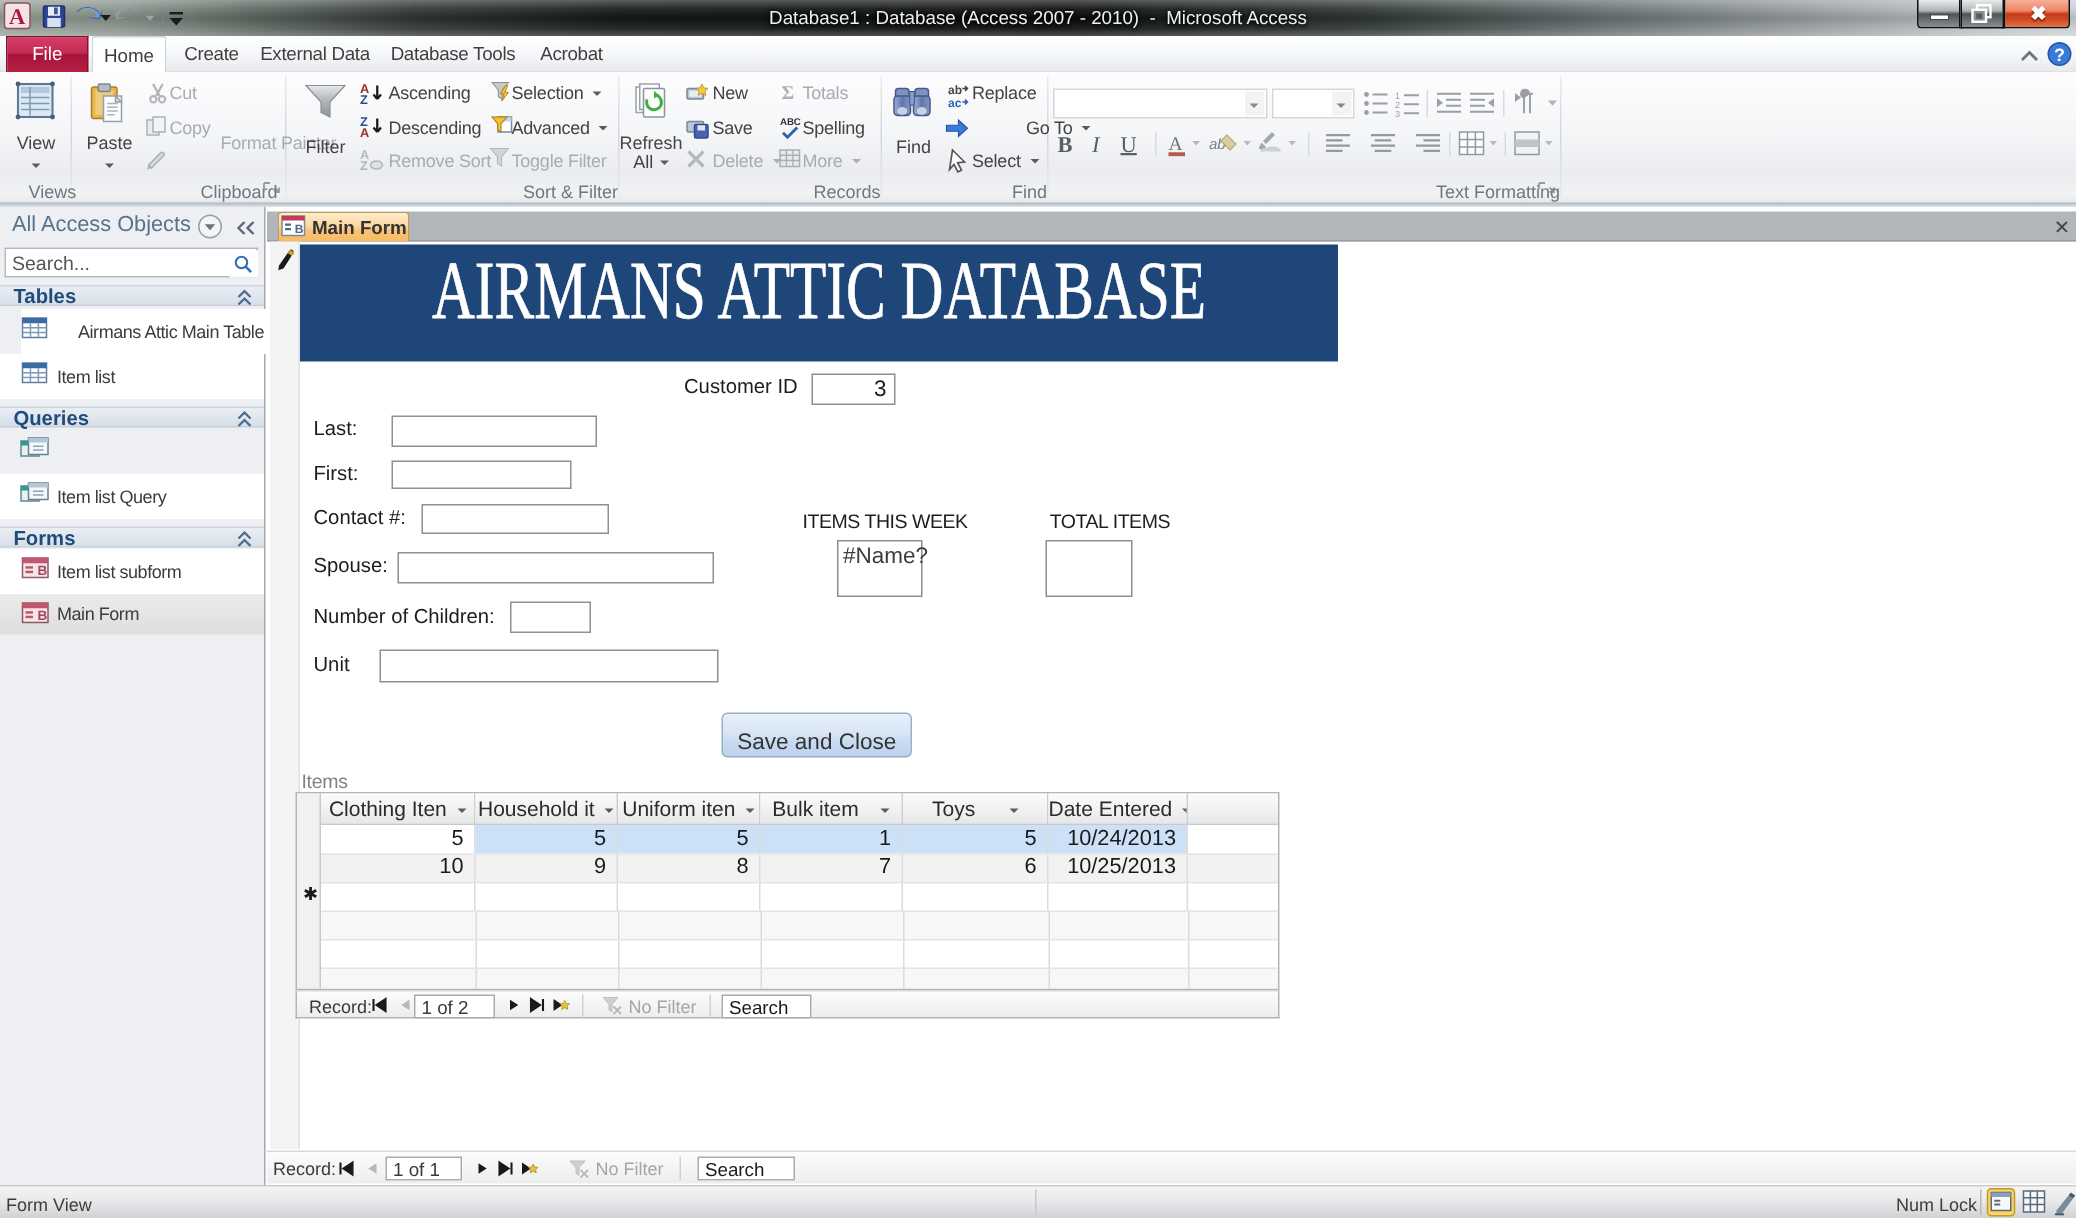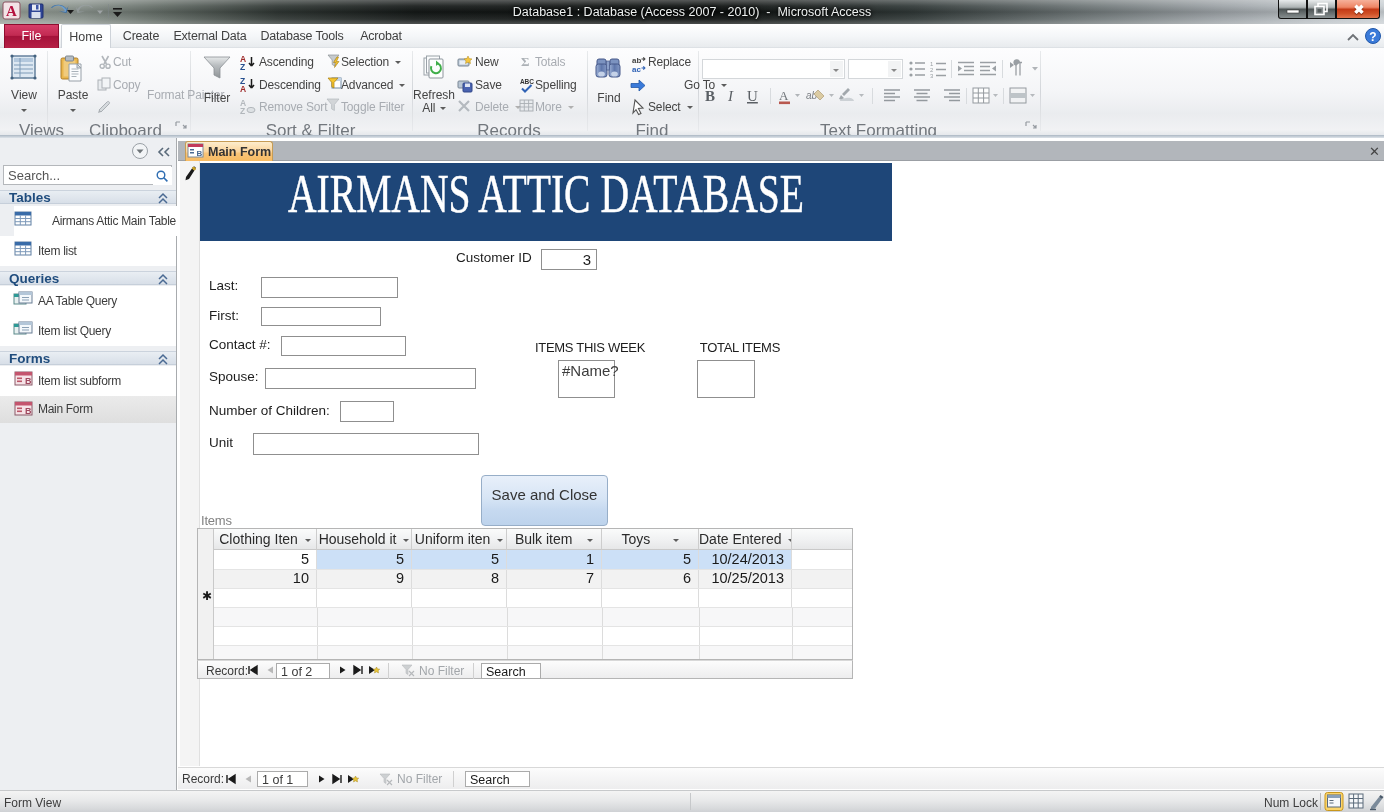--- a/index.html
+++ b/index.html
@@ -19,21 +19,21 @@
 #tabrow{position:absolute;left:0;top:24px;width:1384px;height:24px;
  background:linear-gradient(180deg,#ffffff 0%,#f4f6f8 55%,#e8ebee 100%);border-bottom:1px solid #dde1e5;}
 #filetab{position:absolute;left:4px;top:0;width:55px;height:24px;background:linear-gradient(180deg,#d63e68 0%,#c22a52 45%,#a5123a 50%,#b62045 100%);border:1px solid #8e0e2f;border-bottom:none;color:#fff;font-size:12.5px;text-align:center;line-height:23px;}
 .rtab{position:absolute;top:0;height:24px;font-size:12.5px;letter-spacing:-.2px;color:#3f3f3f;text-align:center;line-height:25px;}
 #hometab{position:absolute;left:61px;top:0;width:50px;height:25px;background:#fdfefe;border:1px solid #ced3d9;border-bottom:none;border-radius:2px 2px 0 0;color:#3f3f3f;font-size:12.5px;text-align:center;line-height:24px;}
 
 #ribbon{position:absolute;left:0;top:48px;width:1384px;height:88px;
  background:linear-gradient(180deg,#fdfdfe 0%,#f4f5f7 50%,#eaecef 75%,#f1f2f4 93%,#e3e6ea 100%);}
 #ribbonedge{position:absolute;left:0;top:135px;width:1384px;height:3px;background:linear-gradient(180deg,#aab6c2,#dee4ea);}
 .gsep{position:absolute;top:3px;height:80px;width:1px;background:linear-gradient(180deg,#e8eaec,#d3d6da 50%,#e8eaec);}
-.glabel{position:absolute;top:73px;font-size:17px;color:#72777d;text-align:center;padding-left:19px;}
+.glabel{position:absolute;top:73px;font-size:12px;color:#72777d;text-align:right;padding-left:19px;}
 .sbt{position:absolute;font-size:12px;letter-spacing:-.15px;color:#444;white-space:nowrap;}
 .sbt.dis{color:#a8acb2;}
 .bigtxt{position:absolute;font-size:12px;color:#444;text-align:center;line-height:13px;}
 .darr{display:inline-block;width:0;height:0;border-left:3px solid transparent;border-right:3px solid transparent;border-top:3px solid #5c5c5c;vertical-align:middle;margin-left:3px;}
 .darr.dis{border-top-color:#b0b0b0;}
 .combo{position:absolute;height:20px;background:#fff;border:1px solid #d4d7da;}
 .combo .ca{position:absolute;right:1px;top:1px;bottom:1px;width:13px;background:#f2f3f4;}
 .combo .ca:after{content:"";position:absolute;left:3px;top:8px;width:0;height:0;border-left:3px solid transparent;border-right:3px solid transparent;border-top:3px solid #888;}
 
 #navpane{position:absolute;left:0;top:138px;width:177px;height:652px;background:#edeff2;border-right:1px solid #a8abae;}
@@ -45,21 +45,21 @@
 
 #docarea{position:absolute;left:178px;top:138px;width:1206px;height:652px;background:#fff;}
 #doctabbar{position:absolute;left:0;top:3px;width:1206px;height:20px;background:#b2b6bb;border-bottom:1px solid #9b9fa4;}
 #mftab{position:absolute;left:7px;top:0px;width:88px;height:20px;background:linear-gradient(180deg,#fdedcd 0%,#fbd49b 50%,#f9c478 60%,#f7bb62 100%);border:1px solid #c69c55;border-bottom:none;border-radius:3px 3px 0 0;font-size:12.5px;font-weight:bold;color:#333;line-height:20px;padding-left:22px;}
 #docx{position:absolute;right:4px;top:3px;color:#444;font-size:13px;}
 #recsel{position:absolute;left:2px;top:23px;width:20px;height:605px;background:#f4f4f4;border-right:1px solid #e0e0e0;}
 #banner{position:absolute;left:22px;top:25px;width:692px;height:78px;background:#1e4678;}
 #banner span{display:block;width:1000px;margin-left:-154px;text-align:center;font-family:"Liberation Serif",serif;font-size:55px;color:#fff;margin-top:-2px;transform:scaleX(.72);transform-origin:50% 50%;white-space:nowrap;line-height:66px;-webkit-text-stroke:.5px #fff;}
 .flabel{position:absolute;font-size:13.5px;color:#1d1d1d;white-space:nowrap;}
 .fbox{position:absolute;background:#fff;border:1px solid #8f8f8f;}
-#savebtn{position:absolute;left:303px;top:337px;width:127px;height:51px;border:1px solid #97aec8;border-radius:4px;background:linear-gradient(180deg,#e8f0fa 0%,#d7e5f5 45%,#c6d9f0 70%,#bdd3ec 100%);font-size:15px;color:#333;text-align:center;line-height:38px;}
+#savebtn{position:absolute;left:303px;top:337px;width:127px;height:30px;border:1px solid #97aec8;border-radius:4px;background:linear-gradient(180deg,#e8f0fa 0%,#d7e5f5 45%,#c6d9f0 70%,#bdd3ec 100%);font-size:15px;color:#333;text-align:center;line-height:38px;}
 #itemslbl{position:absolute;left:23px;top:375px;color:#828282;font-size:13px;letter-spacing:-.2px;}
 
 #grid{position:absolute;left:19px;top:390px;width:656px;height:132px;background:#fff;border:1px solid #b5b5b5;}
 .ghead{position:absolute;left:16px;top:0;height:21px;background:linear-gradient(180deg,#fafbfb 0%,#f0f1f2 55%,#e6e7e8 100%);border-bottom:1px solid #c9c9c9;border-right:1px solid #cdcdcd;font-size:14px;color:#2b2b2b;text-align:center;line-height:20px;white-space:nowrap;overflow:hidden;}
 .gselcol{position:absolute;left:0;top:0;width:16px;height:130px;background:#f1f1f1;border-right:1px solid #c9c9c9;}
 .gcell{position:absolute;height:19px;font-size:14.5px;color:#1a1a1a;text-align:right;padding:1px 7px 0 0;border-right:1px solid #dcdcdc;}
 .grow-line{position:absolute;left:16px;right:0;height:1px;background:#e4e4e4;}
 
 .recnav{position:absolute;background:linear-gradient(180deg,#fcfcfc,#ededee);border-top:1px solid #d8d8d8;font-size:12px;color:#3a3a3a;}
 .rnbox{position:absolute;top:2px;height:16px;background:#fff;border:1px solid #ababab;font-size:12.5px;padding:1px 0 0 4px;}
@@ -380,40 +380,40 @@
   <g transform="translate(176,74)" opacity=".8">
    <path d="M0 0 h4 M0 0 v4 M7 3 l3 3 m0 -3 v3 h-3" stroke="#7e858c" stroke-width="1.2" fill="none"></path>
   </g>
   <g transform="translate(1026,74)" opacity=".8">
    <path d="M0 0 h4 M0 0 v4 M7 3 l3 3 m0 -3 v3 h-3" stroke="#7e858c" stroke-width="1.2" fill="none"></path>
   </g>
  </svg>
 </div>
 <div id="ribbonedge"></div>
 <div id="navpane">
+ <div id="navhead">All Access Objects</div>
  <svg width="45" height="18" style="left:132px;top:6px;">
   <circle cx="8" cy="7" r="7.5" fill="#f2f4f6" stroke="#9aa0a6"></circle>
   <path d="M4.5 5.5 h7 l-3.5 4 z" fill="#6e7478"></path>
   <path d="M31 4 l-4 4 l4 4 M37 4 l-4 4 l4 4" stroke="#5a6a7a" stroke-width="1.6" fill="none"></path>
  </svg>
  <div id="navsearch">Search...</div>
  <svg width="20" height="20" style="left:153px;top:29px;">
   <rect x="0" y="0" width="19" height="18" fill="#fff"></rect>
   <circle cx="8" cy="8" r="3.8" fill="none" stroke="#2e6db2" stroke-width="1.4"></circle>
   <path d="M10.8 10.8 l3.6 3.6" stroke="#2e6db2" stroke-width="1.6"></path>
  </svg>
  <div class="nsec" style="top:52px;">Tables<svg class="nhchev" width="12" height="13">
         <path d="M2 6 l4 -4 l4 4 M2 11 l4 -4 l4 4" stroke="#4a6a93" stroke-width="1.5" fill="none"></path>
       </svg></div>
  <div class="nitem" style="top:68px;margin-left:14px;">Airmans Attic Main Table</div>
  <div class="nitem" style="top:98px;">Item list</div>
  <div class="nsec" style="top:133px;">Queries<svg class="nhchev" width="12" height="13">
         <path d="M2 6 l4 -4 l4 4 M2 11 l4 -4 l4 4" stroke="#4a6a93" stroke-width="1.5" fill="none"></path>
       </svg></div>
- <div class="nitem" style="top:148px;">AA Table Query</div>
  <div class="nitem" style="top:178px;">Item list Query</div>
  <div class="nsec" style="top:213px;">Forms<svg class="nhchev" width="12" height="13">
         <path d="M2 6 l4 -4 l4 4 M2 11 l4 -4 l4 4" stroke="#4a6a93" stroke-width="1.5" fill="none"></path>
       </svg></div>
  <div class="nitem" style="top:228px;">Item list subform</div>
  <div class="nitem" style="top:258px;height:27px;line-height:27px;background:linear-gradient(180deg,#ebebeb,#dedede);">Main Form</div>
  <svg width="40" height="150" style="left:14px;top:68px;">
   <g transform="translate(1,6)">
    <rect x="0" y="0" width="16" height="13" fill="#fff" stroke="#5f7ea2"></rect>
    <rect x="0" y="0" width="16" height="3.5" fill="#3a6ca8"></rect>

